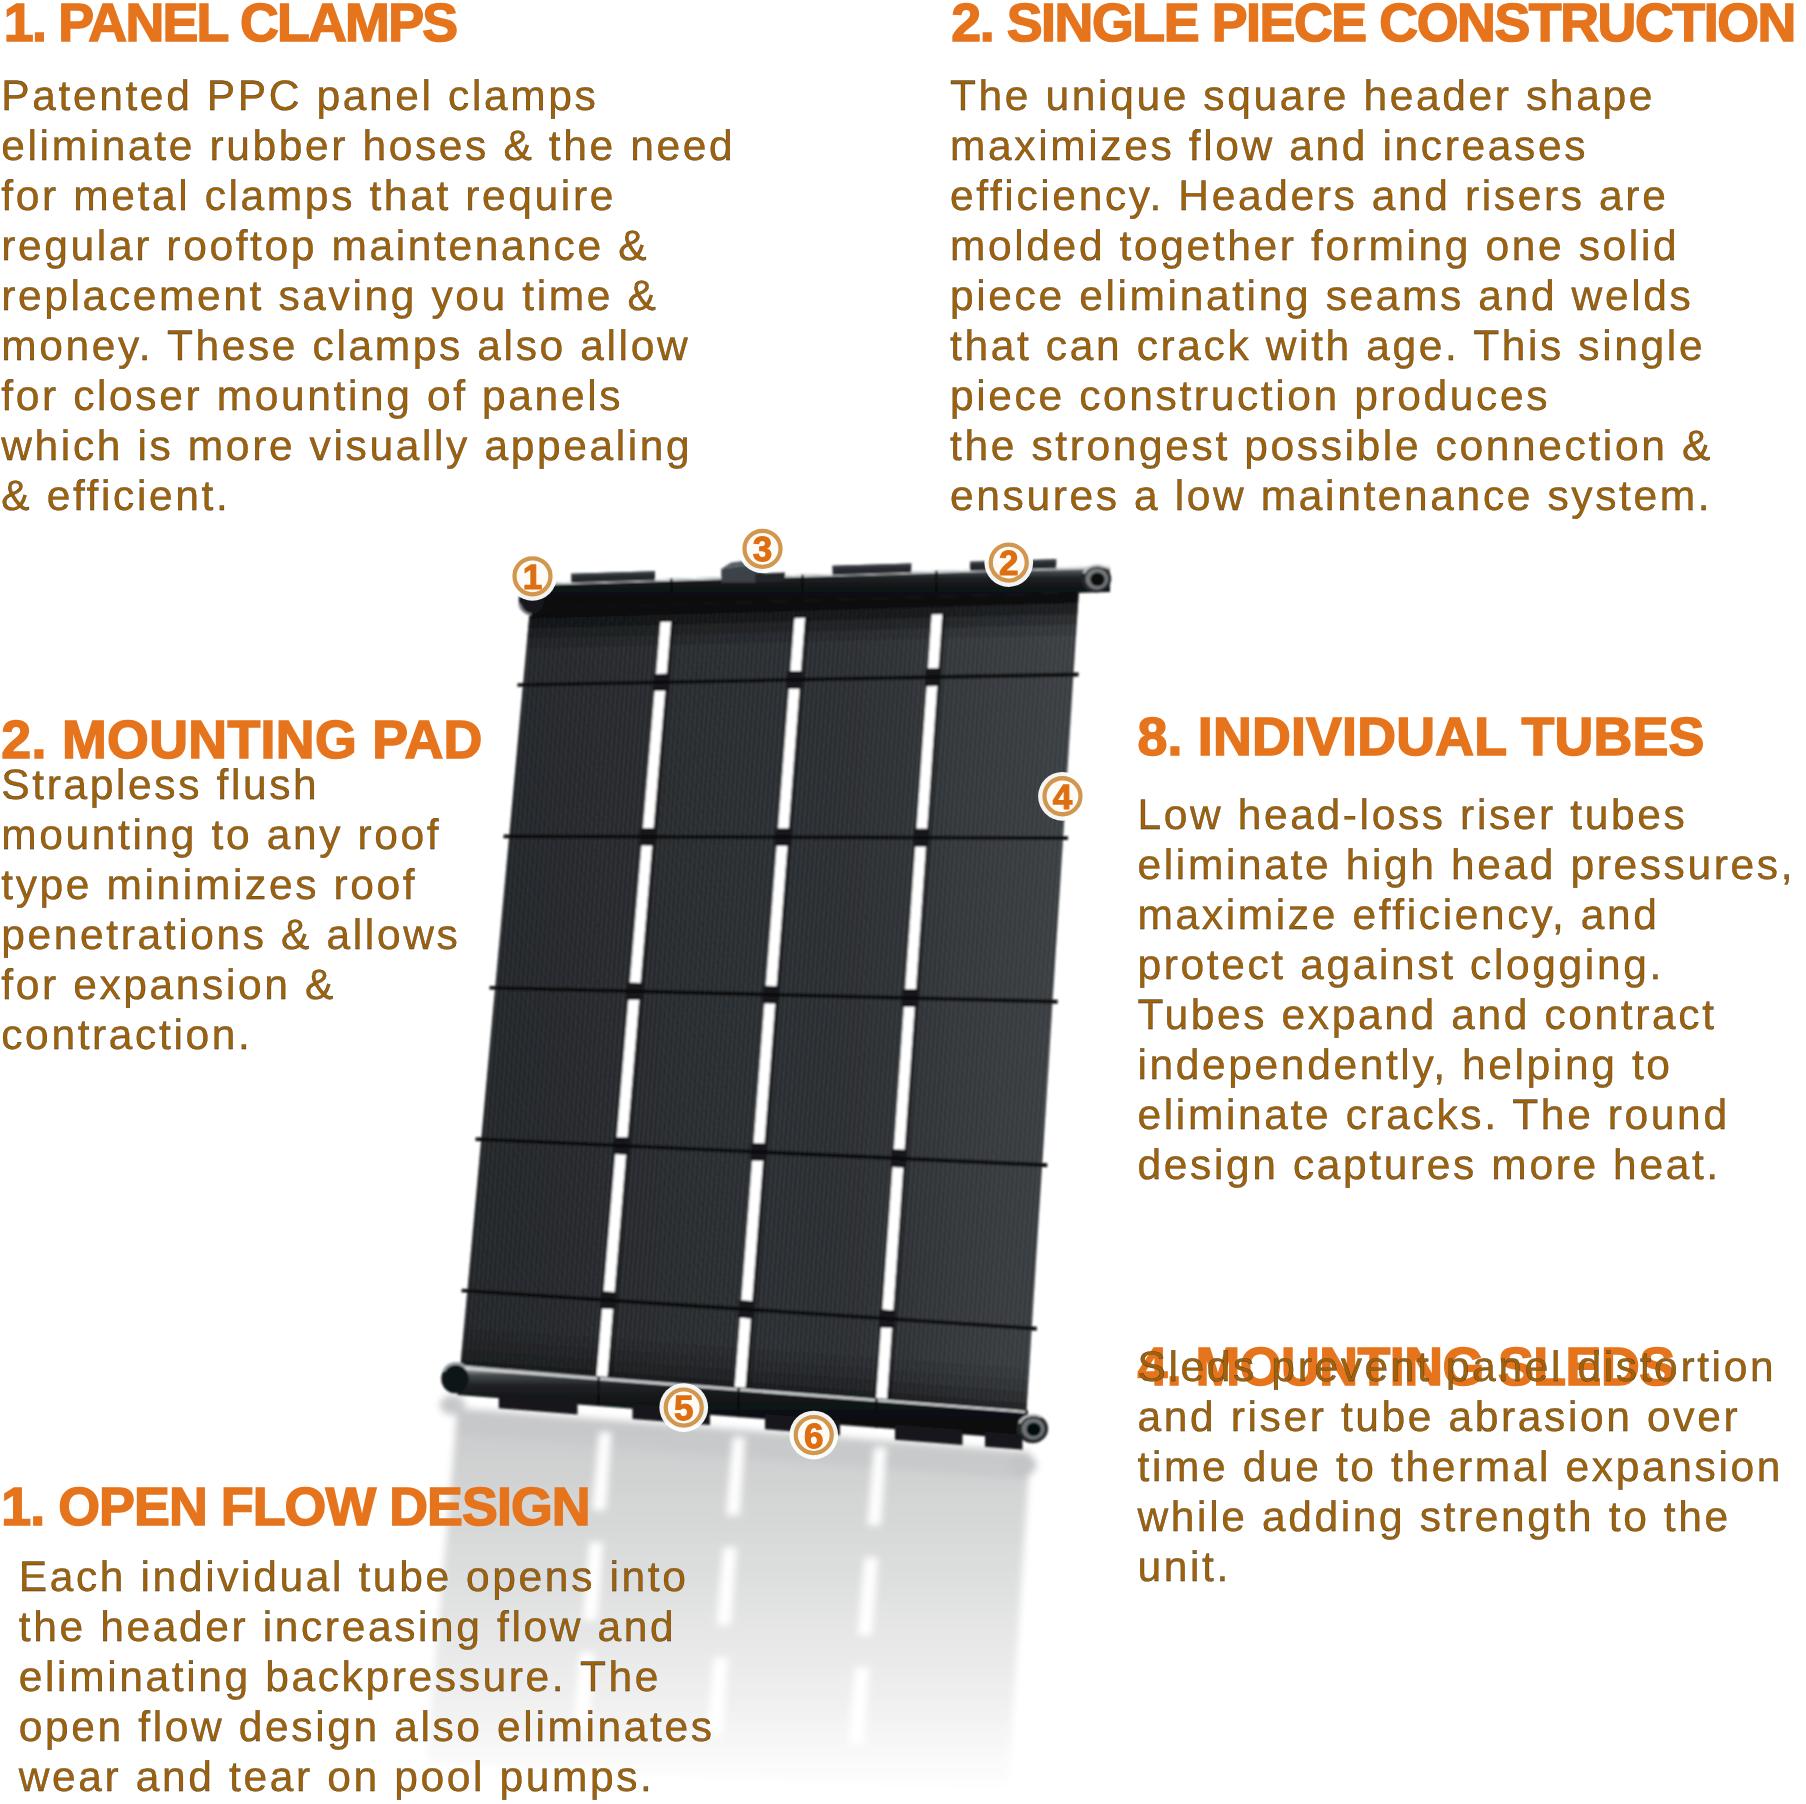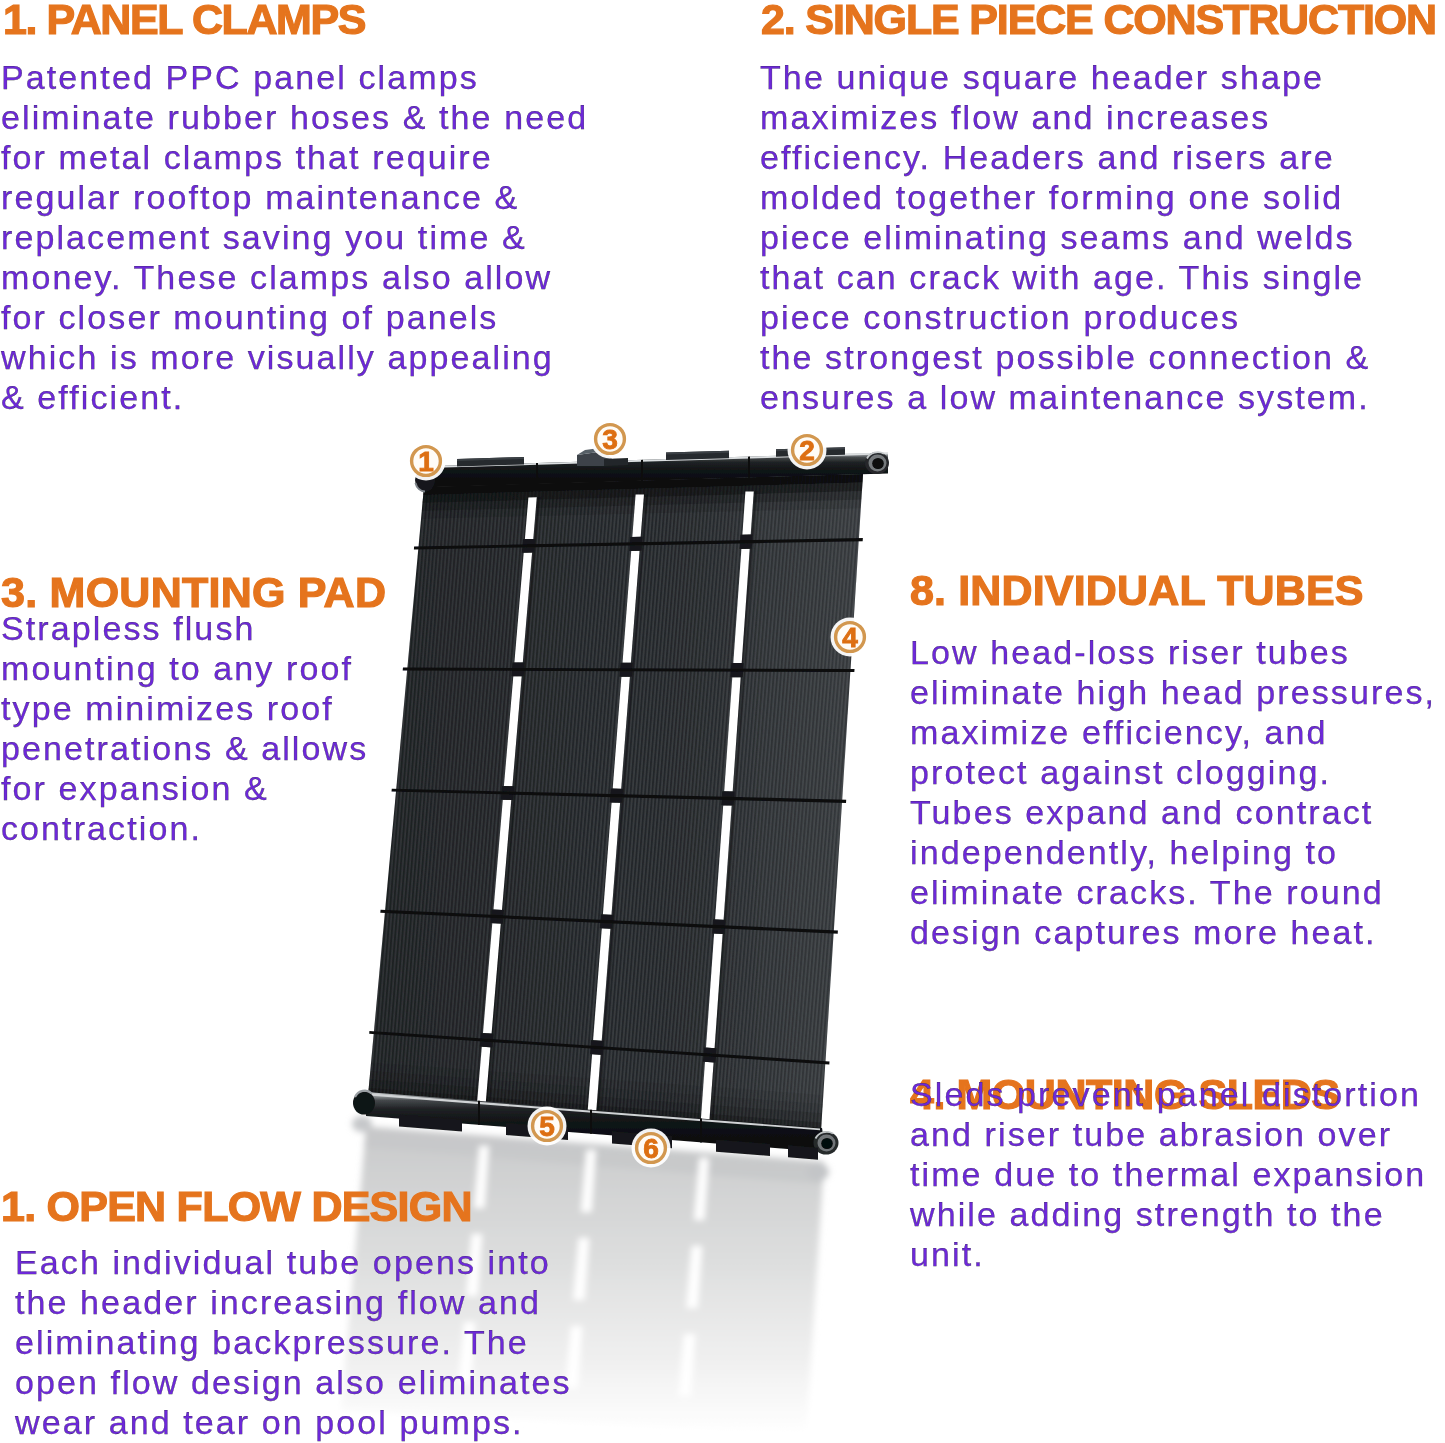--- a/index.html
+++ b/index.html
@@ -1,18 +1,18 @@
 <!DOCTYPE html>
 <html><head><meta charset="utf-8">
 <style>
   html,body {margin:0;padding:0;width:1445px;height:1443px;background:#ffffff;overflow:hidden;}
   body {position:relative;font-family:"Liberation Sans", sans-serif;}
   .h {position:absolute;font-size:43px;font-weight:bold;color:#e5741d;line-height:46px;white-space:nowrap;
       -webkit-text-stroke:1.2px #e5741d;}
-  .b {position:absolute;font-size:34px;color:#6d28d9;line-height:40px;letter-spacing:2.1px;white-space:nowrap;-webkit-text-stroke:0.25px #272c33;}
+  .b {position:absolute;font-size:34px;color:#a16207;line-height:40px;letter-spacing:2.1px;white-space:nowrap;-webkit-text-stroke:0.25px #272c33;}
 </style></head>
 <body>
 <svg width="1445" height="1443" viewBox="0 0 1445 1443" style="position:absolute;left:0;top:0">
 <defs>
 <pattern id="tubes" width="3.6" height="8" patternUnits="userSpaceOnUse" patternTransform="rotate(4.6)">
   <rect width="3.6" height="8" fill="#24272a"></rect>
   <rect x="2.2" width="1.1" height="8" fill="#43474b"></rect>
 </pattern>
 <linearGradient id="sheen" x1="0" y1="0" x2="1" y2="0">
   <stop offset="0" stop-color="#000" stop-opacity="0.17"></stop>
@@ -169,19 +169,19 @@
     <circle cx="547" cy="1126" r="14.4" fill="#fffcf7" stroke="#d2974f" stroke-width="3.4"></circle>
     <text x="547" y="1136.2" text-anchor="middle" font-family="Liberation Sans, sans-serif" font-size="28" font-weight="bold" fill="#dd6f12" stroke="#dd6f12" stroke-width="0.9">5</text>
 <circle cx="651" cy="1148" r="19.5" fill="#ffffff" opacity="0.95"></circle>
     <circle cx="651" cy="1148" r="14.4" fill="#fffcf7" stroke="#d2974f" stroke-width="3.4"></circle>
     <text x="651" y="1158.2" text-anchor="middle" font-family="Liberation Sans, sans-serif" font-size="28" font-weight="bold" fill="#dd6f12" stroke="#dd6f12" stroke-width="0.9">6</text>
 </svg>
 <div class="h" style="left:3px;top:-3.7px;letter-spacing:-1.4px">1. PANEL CLAMPS</div>
 <div class="b" style="left:1px;top:56.6px">Patented PPC panel clamps<br>eliminate rubber hoses &amp; the need<br>for metal clamps that require<br>regular rooftop maintenance &amp;<br>replacement saving you time &amp;<br>money. These clamps also allow<br>for closer mounting of panels<br>which is more visually appealing<br>&amp; efficient.</div>
 <div class="h" style="left:761px;top:-3.7px;letter-spacing:-1.15px">2. SINGLE PIECE CONSTRUCTION</div>
 <div class="b" style="left:760px;top:56.6px">The unique square header shape<br>maximizes flow and increases<br>efficiency. Headers and risers are<br>molded together forming one solid<br>piece eliminating seams and welds<br>that can crack with age. This single<br>piece construction produces<br>the strongest possible connection &amp;<br>ensures a low maintenance system.</div>
-<div class="h" style="left:1px;top:569.3px;letter-spacing:0.25px">3. MOUNTING PAD</div>
+<div class="h" style="left:1px;top:569.3px;letter-spacing:0.25px">2. MOUNTING PAD</div>
 <div class="b" style="left:1px;top:608px">Strapless flush<br>mounting to any roof<br>type minimizes roof<br>penetrations &amp; allows<br>for expansion &amp;<br>contraction.</div>
 <div class="h" style="left:910px;top:567.3px;letter-spacing:0.15px">8. INDIVIDUAL TUBES</div>
 <div class="b" style="left:910px;top:631.6px">Low head-loss riser tubes<br>eliminate high head pressures,<br>maximize efficiency, and<br>protect against clogging.<br>Tubes expand and contract<br>independently, helping to<br>eliminate cracks. The round<br>design captures more heat.</div>
 <div class="h" style="left:1px;top:1183.3px;letter-spacing:-0.75px">1. OPEN FLOW DESIGN</div>
 <div class="b" style="left:15px;top:1241.6px">Each individual tube opens into<br>the header increasing flow and<br>eliminating backpressure. The<br>open flow design also eliminates<br>wear and tear on pool pumps.</div>
 <div class="h" style="left:910px;top:1071.3px;letter-spacing:-0.45px">4. MOUNTING SLEDS</div>
 <div class="b" style="left:910px;top:1074px">Sleds prevent panel distortion<br>and riser tube abrasion over<br>time due to thermal expansion<br>while adding strength to the<br>unit.</div>
 </body></html>

